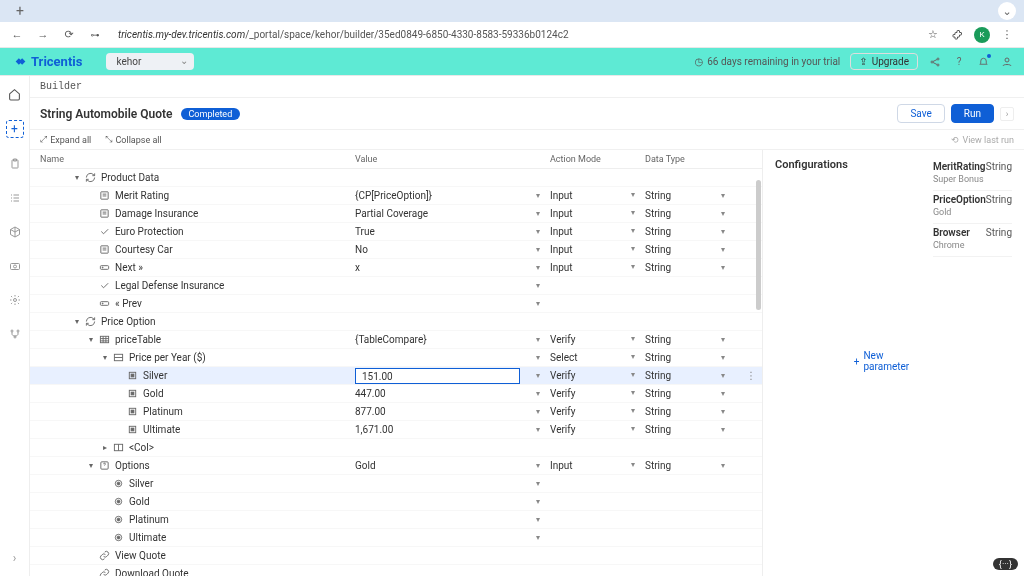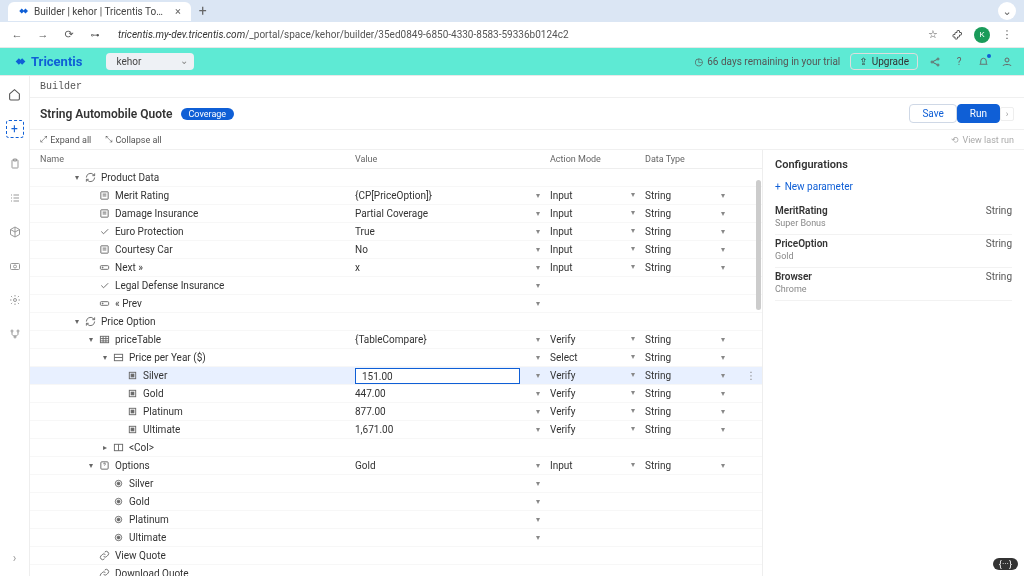--- a/index.html
+++ b/index.html
@@ -36,21 +36,21 @@
 .rail-icon { width: 16px; height: 16px; color: #999; display: flex; align-items: center; justify-content: center; font-size: 12px; }
 .rail-icon.home { color: #555; }
 .rail-add { width: 18px; height: 18px; border: 1px dashed #0f5fd6; color: #0f5fd6; display: flex; align-items: center; justify-content: center; font-size: 12px; border-radius: 3px; }
 .rail-bottom { margin-top: auto; margin-bottom: 10px; }
 
 .main { flex: 1; display: flex; flex-direction: column; background: #fff; position: relative; overflow: hidden; }
 .breadcrumb { padding: 5px 10px; font-size: 10px; color: #555; border-bottom: 1px solid #f0f0f0; font-family: Liberation Mono, monospace; }
 .title-row { padding: 6px 10px; display: flex; align-items: center; gap: 8px; border-bottom: 1px solid #f0f0f0; }
 .title-row h2 { font-size: 12px; font-weight: 600; }
 .status-pill { background: #0f5fd6; color: #fff; border-radius: 10px; padding: 1px 8px; font-size: 9px; }
-.title-actions { margin-left: auto; display: flex; align-items: center; }
+.title-actions { margin-left: auto; display: flex; align-items: center; gap: 6px; }
 .btn { border: 1px solid #cfd8e6; background: #fff; border-radius: 4px; padding: 3px 12px; font-size: 10px; color: #0f5fd6; }
 .btn.primary { background: #0f5fd6; color: #fff; border-color: #0f5fd6; }
 .chevr { width: 14px; height: 14px; color: #999; display: flex; align-items: center; justify-content: center; border: 1px solid #eee; border-radius: 2px; font-size: 9px; }
 
 .toolbar { padding: 4px 10px; display: flex; align-items: center; gap: 14px; border-bottom: 1px solid #f0f0f0; font-size: 9px; color: #555; }
 .tool { display: flex; align-items: center; gap: 3px; }
 .tool-right { margin-left: auto; color: #aaa; display: flex; align-items: center; gap: 4px; }
 
 .content-split { flex: 1; display: flex; overflow: hidden; }
 .grid-area { flex: 1; overflow-y: auto; overflow-x: hidden; position: relative; }
@@ -67,44 +67,37 @@
 .row-value .edit-box { border: 1px solid #0f5fd6; background: #fff; padding: 1px 6px; flex: 1; margin-right: 16px; height: 16px; line-height: 14px; }
 .row-action { width: 95px; display: flex; align-items: flex-start; }
 .row-type { width: 90px; display: flex; align-items: center; }
 .dd { margin-left: auto; margin-right: 10px; color: #888; font-size: 8px; }
 .more-dots { position: absolute; right: 6px; color: #888; font-size: 10px; }
 .indent { display: inline-block; }
 .tgl { width: 10px; color: #666; font-size: 8px; display: inline-flex; justify-content: center; margin-right: 2px; }
 .ico { width: 12px; height: 12px; display: inline-flex; align-items: center; justify-content: center; margin-right: 5px; color: #666; }
 .ico svg { width: 11px; height: 11px; }
 
-.config-panel { width: 262px; border-left: 1px solid #eee; padding: 8px 12px; font-size: 10px; display: flex; flex-direction: column; gap: 6px; }
+.config-panel { width: 262px; border-left: 1px solid #eee; padding: 8px 12px; font-size: 10px; display: flex; flex-direction: row; gap: 6px; }
 .config-title { font-weight: 600; font-size: 11px; padding-bottom: 4px; }
 .new-param { color: #0f5fd6; display: flex; align-items: center; gap: 4px; margin-bottom: 4px; }
 .cfg-item { border-bottom: 1px solid #f2f2f2; padding: 3px 0 6px; }
 .cfg-row { display: flex; justify-content: space-between; font-weight: 600; color: #333; font-size: 10px; }
 .cfg-row .type { font-weight: 400; color: #555; }
 .cfg-val { color: #888; font-size: 9px; margin-top: 2px; }
 
 .bottom-right-badge { position: absolute; right: 6px; bottom: 6px; background: #333; color: #fff; border-radius: 10px; padding: 1px 6px; font-size: 9px; }
 
 .scroll-track { position: absolute; right: 0; top: 20px; bottom: 0; width: 6px; }
 .scroll-thumb { position: absolute; right: 1px; top: 10px; width: 5px; height: 130px; background: #ccc; border-radius: 3px; }
 </style>
 </head>
 <body>
 
 <div class="browser-bar">
-  <div class="tab">
-    <span class="fav"><svg viewBox="0 0 16 16">
-          <path d="M2 8l4-4 4 4-4 4zM8 8l4-4 4 4-4 4z" fill="#0f5fd6"></path>
-        </svg></span>
-    <span>Builder | kehor | Tricentis To…</span>
-    <span class="close">×</span>
-  </div>
   <span class="new-tab">+</span>
   <div class="minmax">⌄</div>
 </div>
 <div class="nav-bar">
   <span class="nav-icon">←</span>
   <span class="nav-icon">→</span>
   <span class="nav-icon">⟳</span>
   <span class="nav-icon" style="font-size:9px">⊶</span>
   <span class="url"><span class="domain">tricentis.my-dev.tricentis.com</span><span>/_portal/space/kehor/builder/35ed0849-6850-4330-8583-59336b0124c2</span></span>
   <div class="nav-right">
@@ -204,21 +197,21 @@
         </svg>
       </span>
     <span class="rail-icon rail-bottom">›</span>
   </div>
 
   <div class="main">
     <div class="breadcrumb">Builder</div>
 
     <div class="title-row">
       <h2>String Automobile Quote</h2>
-      <span class="status-pill">Coverage</span>
+      <span class="status-pill">Completed</span>
       <div class="title-actions">
         <button class="btn">Save</button>
         <button class="btn primary">Run</button>
         <span class="chevr">›</span>
       </div>
     </div>
 
     <div class="toolbar">
       <div class="tool">
           <span>⤢</span>

